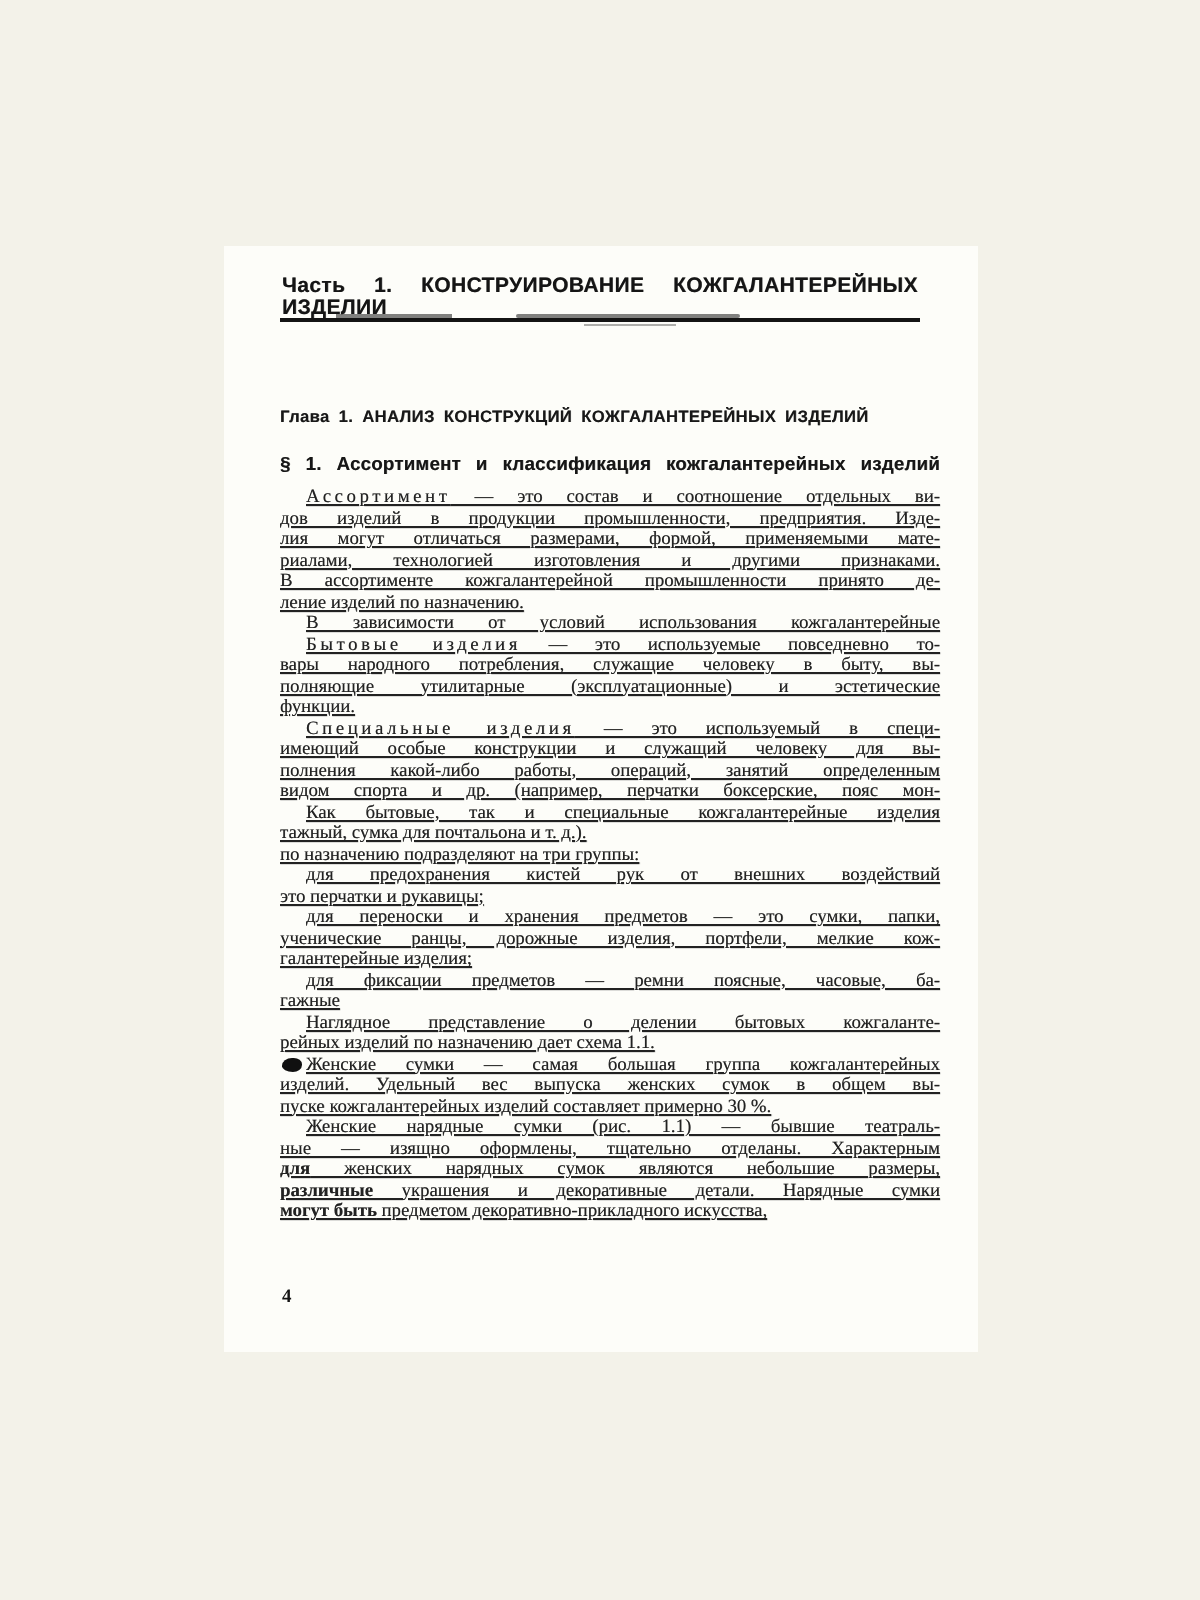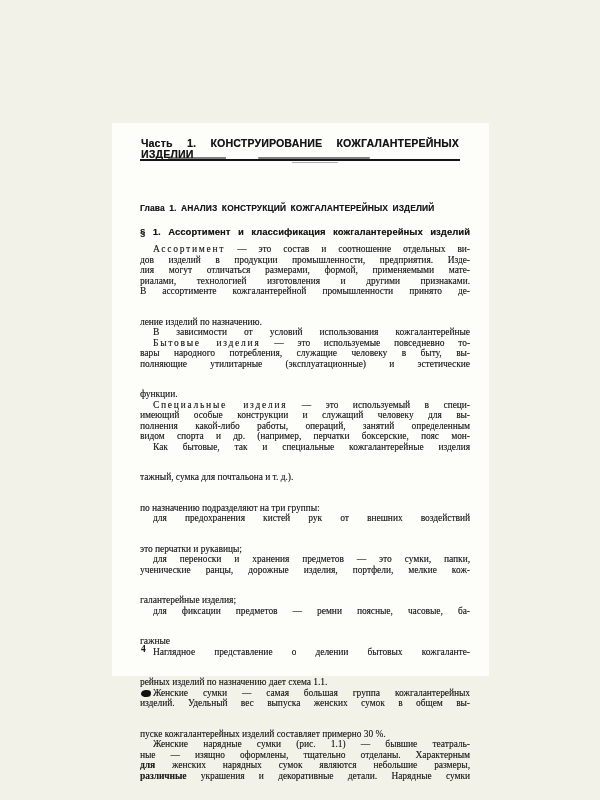--- a/index.html
+++ b/index.html
@@ -57,23 +57,24 @@
   .bodytext {
     position: absolute; top: 121px; left: 0; width: 330px;
     font-size: 9.4px; line-height: 10.5px;
     color: #222;
     text-shadow: 0.15px 0.15px 0.25px rgba(0,0,0,0.45);
   }
   .ln {
     height: 10.5px;
     text-align: justify;
     text-align-last: justify;
+    text-decoration: underline;
   }
   .ln.first { text-indent: 13px; }
-  .ln.last { text-align-last: left; margin-top: 20px; }
+  .ln.last { text-align-last: left; }
   .sp { letter-spacing: 1.8px; }
   .blot {
     display: inline-block; width: 10px; height: 7px;
     background: #101010;
     border-radius: 55% 45% 50% 60% / 60% 50% 55% 45%;
     margin: 0 2px 0 1px;
     vertical-align: -1px;
   }
   .pageno {
     position: absolute; top: 521px; left: 1px;

